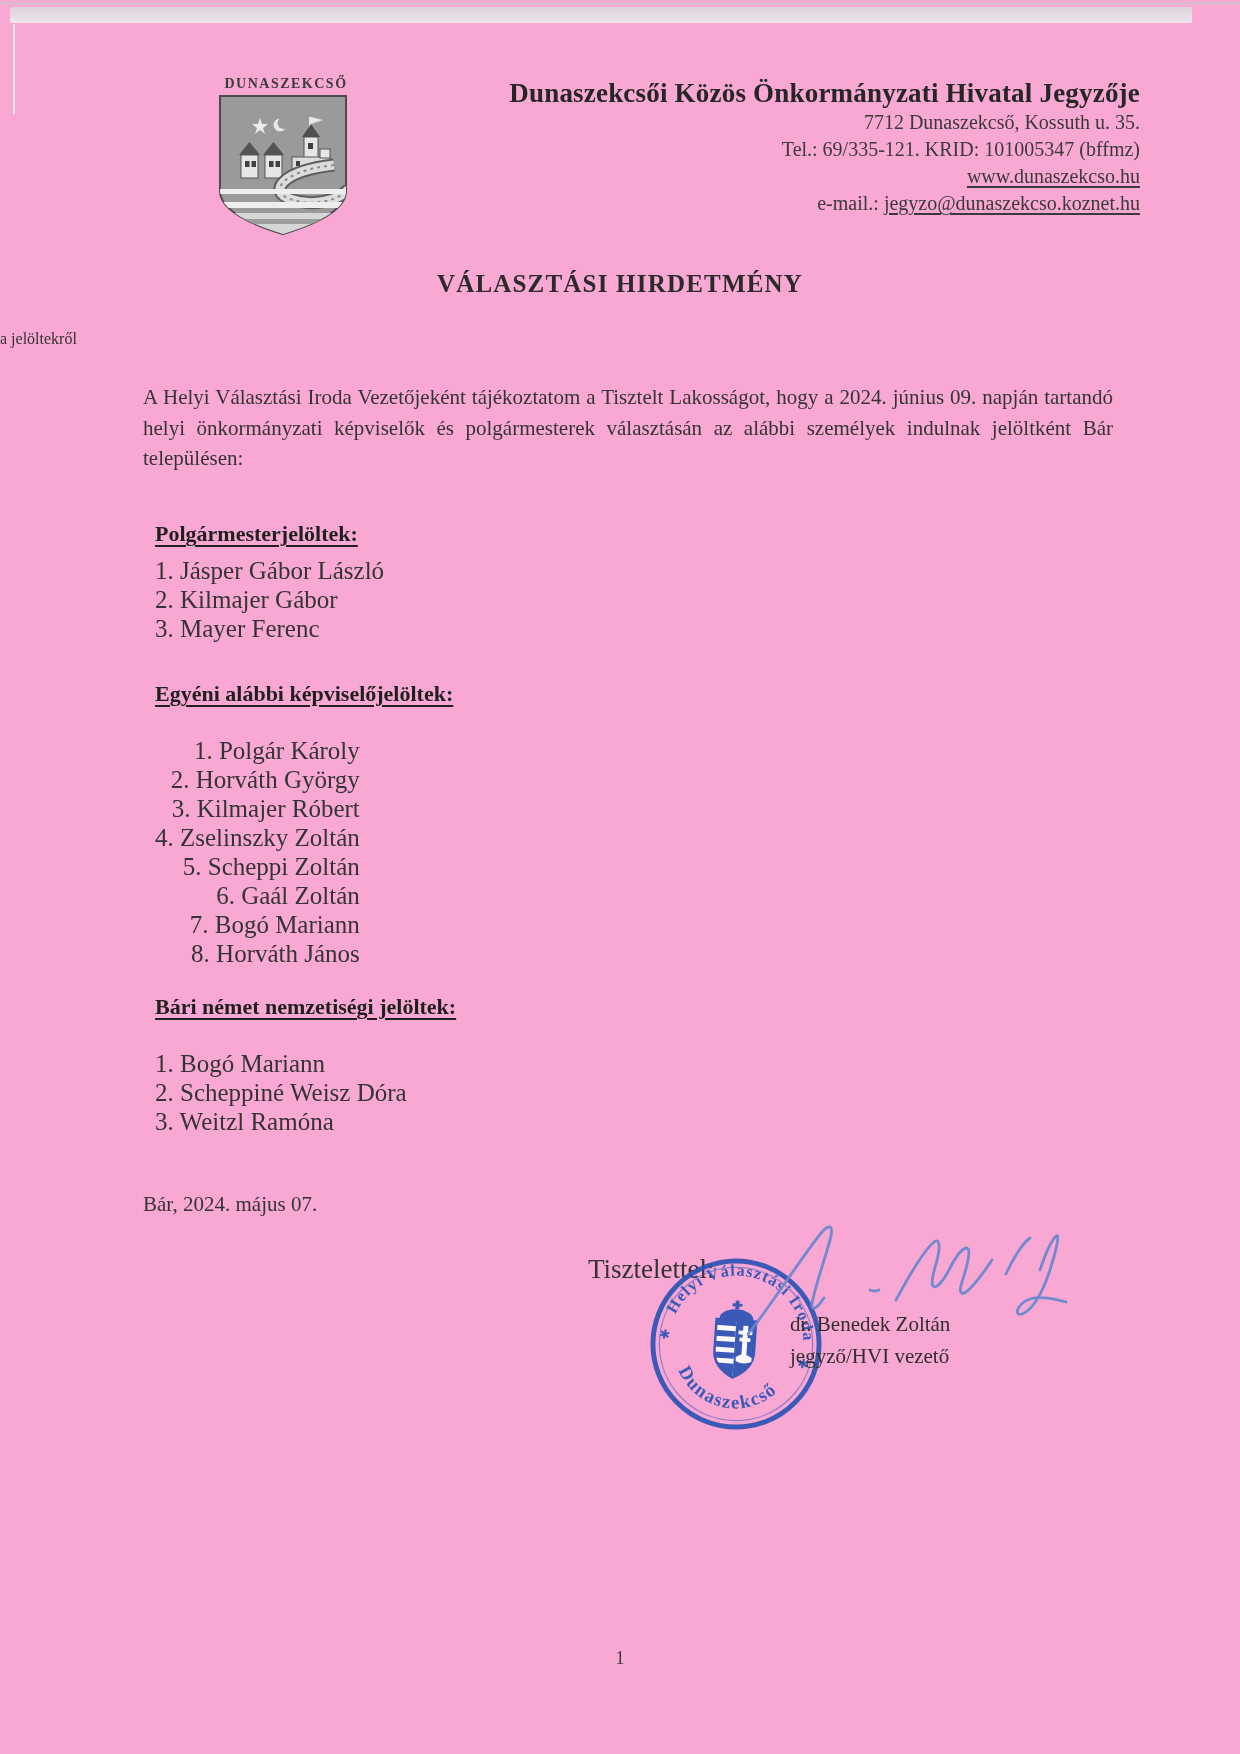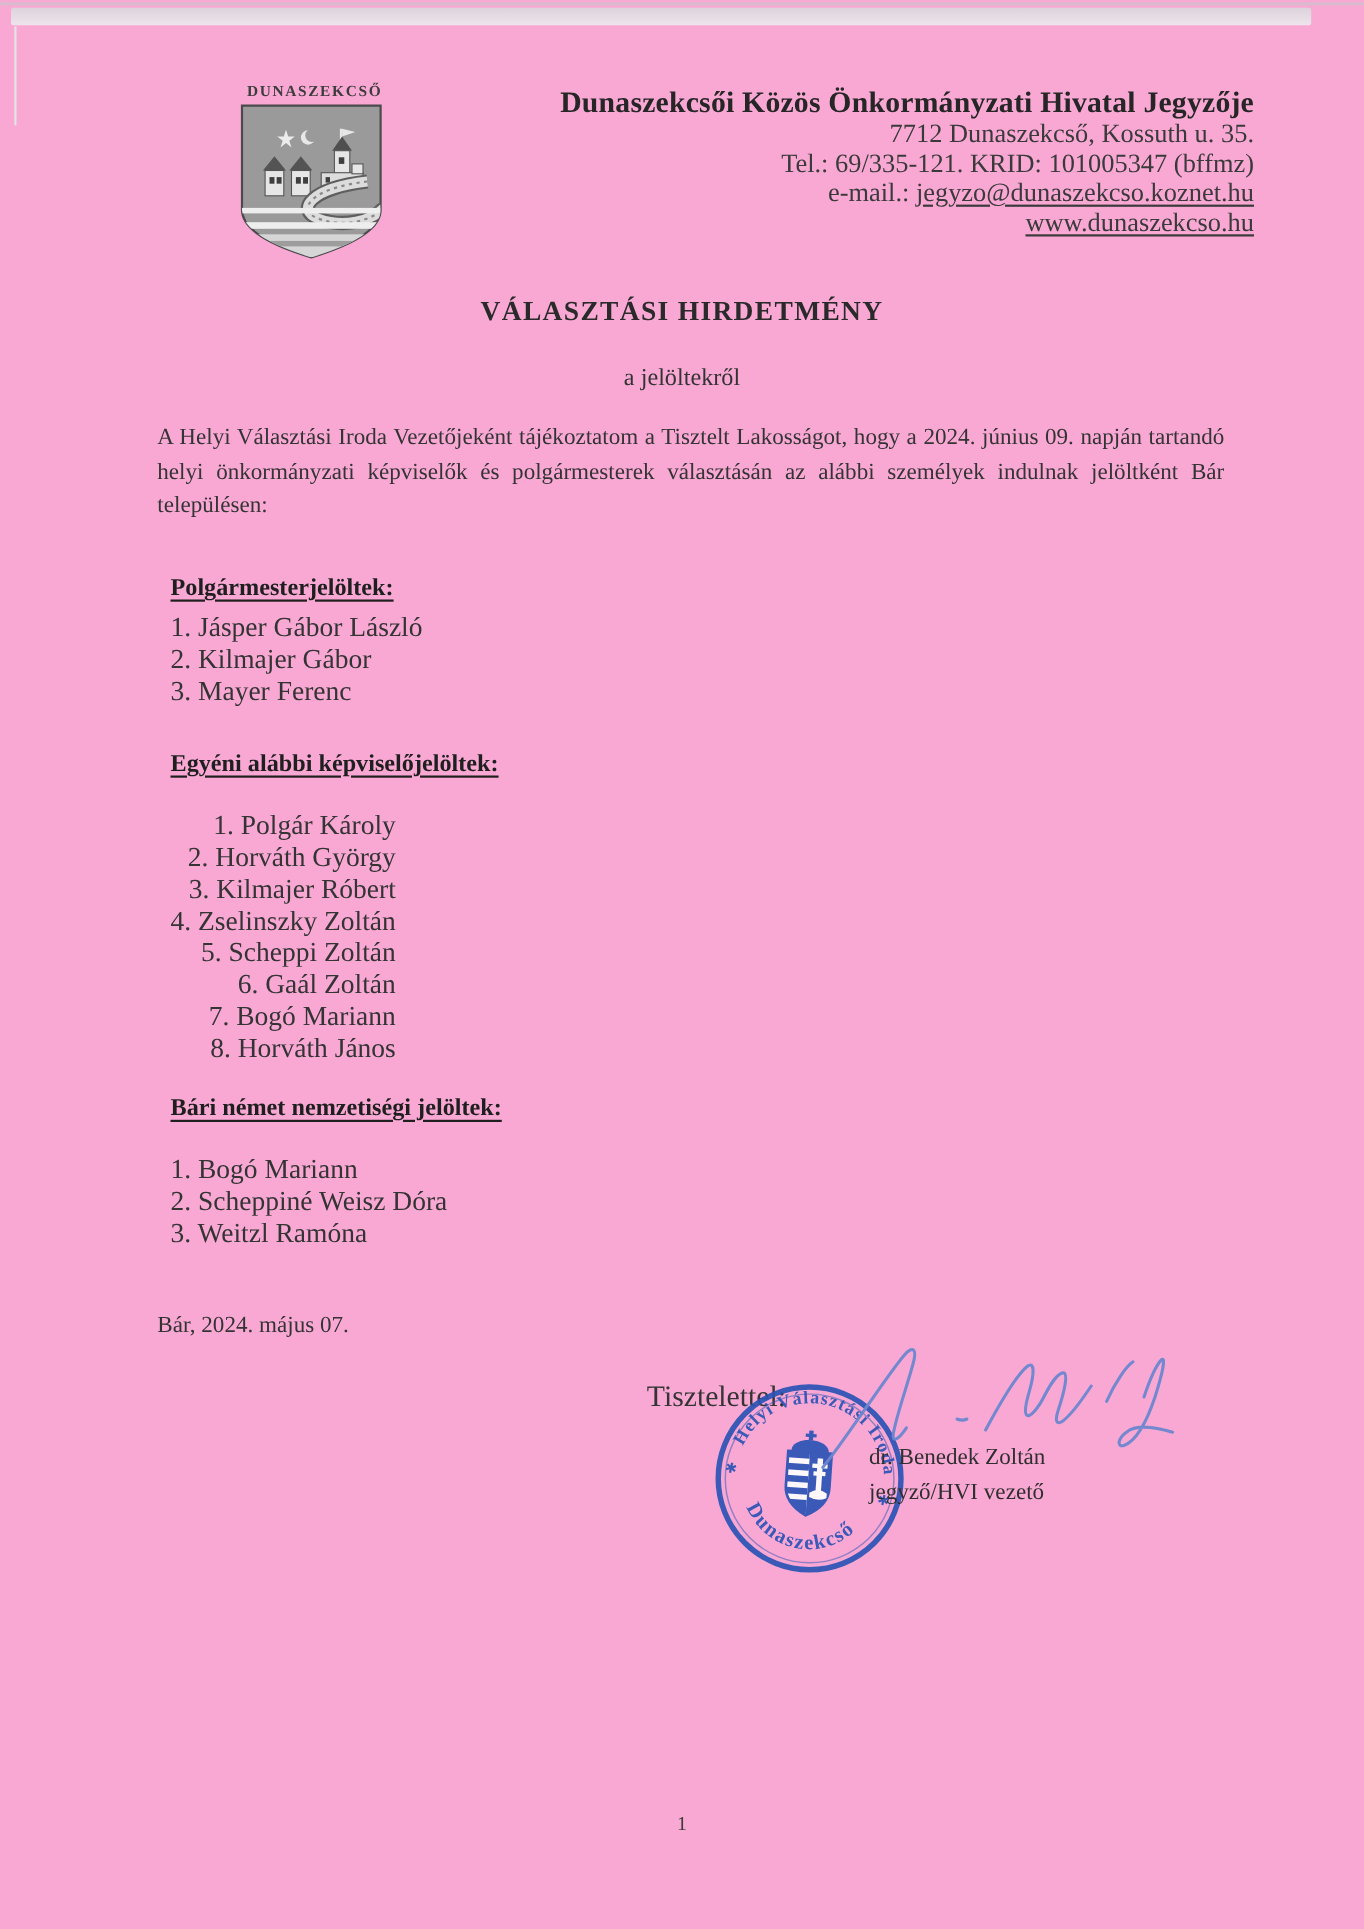--- a/index.html
+++ b/index.html
@@ -10,26 +10,26 @@
   .scan-topline{top:2px;left:0;right:0;height:3px;background:#c2c6c8;opacity:.55;}
   .scan-band{top:7px;left:10px;right:48px;height:16px;border-radius:2px;
              background:linear-gradient(#d6dadd,#edeff0);opacity:.85;}
   .scan-leftedge{top:24px;left:13px;width:2px;height:90px;background:#e2e4e5;}
   
   .coa-label{top:76px;left:212px;width:148px;text-align:center;font-size:14px;
              letter-spacing:1.5px;color:#3c3c3c;font-weight:bold;}
   .coa-svg{top:93px;left:216px;}
   .header-text{top:78px;left:340px;width:800px;text-align:right;}
   .org-title{font-size:27px;font-weight:bold;color:#262626;letter-spacing:.2px;}
-  .org-line{font-size:24px;line-height:27px;color:#3a3a3a;}
+  .org-line{font-size:20px;line-height:27px;color:#3a3a3a;}
   .u{text-decoration:underline;text-underline-offset:3px;}
   
   .doc-title{top:270px;left:0;right:0;text-align:center;font-size:25px;font-weight:bold;
              letter-spacing:1.2px;color:#2a2a2a;}
-  .doc-subtitle{top:330px;left:0;right:0;text-align:center;font-size:22px;color:#333;}
+  .doc-subtitle{top:330px;left:0;right:0;font-size:16px;color:#333;}
   .intro{top:382px;left:143px;width:970px;font-size:21px;line-height:30.5px;
          text-align:justify;color:#343434;}
   .sec-heading{font-size:22px;font-weight:bold;color:#1f1f1f;text-decoration:underline;
                text-decoration-thickness:2px;text-underline-offset:4px;}
   .h1pos{top:499px;left:155px;margin-top:22px;}
   .h2pos{top:681px;left:155px;}
   .h3pos{top:994px;left:155px;}
   ol.cands{margin:0;padding:0;list-style:none;counter-reset:item;font-size:25px;
            line-height:29px;color:#343434;}
   ol.cands li::before{counter-increment:item;content:counter(item) ". ";}
@@ -93,22 +93,22 @@
       <rect x="4" y="109" width="126" height="6" fill="#eeeeee"></rect>
       <rect x="4" y="120" width="126" height="21" fill="#d6d6d6"></rect>
       <rect x="4" y="126" width="126" height="5" fill="#9d9d9d"></rect>
     </g>
   </svg>
 
   <div class="abs header-text">
     <div class="org-title">Dunaszekcsői Közös Önkormányzati Hivatal Jegyzője</div>
     <div class="org-line">7712 Dunaszekcső, Kossuth u. 35.</div>
     <div class="org-line">Tel.: 69/335-121. KRID: 101005347 (bffmz)</div>
+    <div class="org-line"><span class="u">www.dunaszekcso.hu</span></div>
     <div class="org-line"><span>e-mail.: </span><span class="u">jegyzo@dunaszekcso.koznet.hu</span></div>
-    <div class="org-line"><span class="u">www.dunaszekcso.hu</span></div>
   </div>
 
   <div class="abs doc-title">VÁLASZTÁSI HIRDETMÉNY</div>
   <div class="abs doc-subtitle">a jelöltekről</div>
 
   <div class="abs intro">A Helyi Választási Iroda Vezetőjeként tájékoztatom a Tisztelt Lakosságot, hogy a 2024. június 09. napján tartandó helyi önkormányzati képviselők és polgármesterek választásán az alábbi személyek indulnak jelöltként Bár településen:</div>
 
   <div class="abs sec-heading h1pos">Polgármesterjelöltek:</div>
   <ol class="abs cands l1pos">
     <li>Jásper Gábor László</li>

